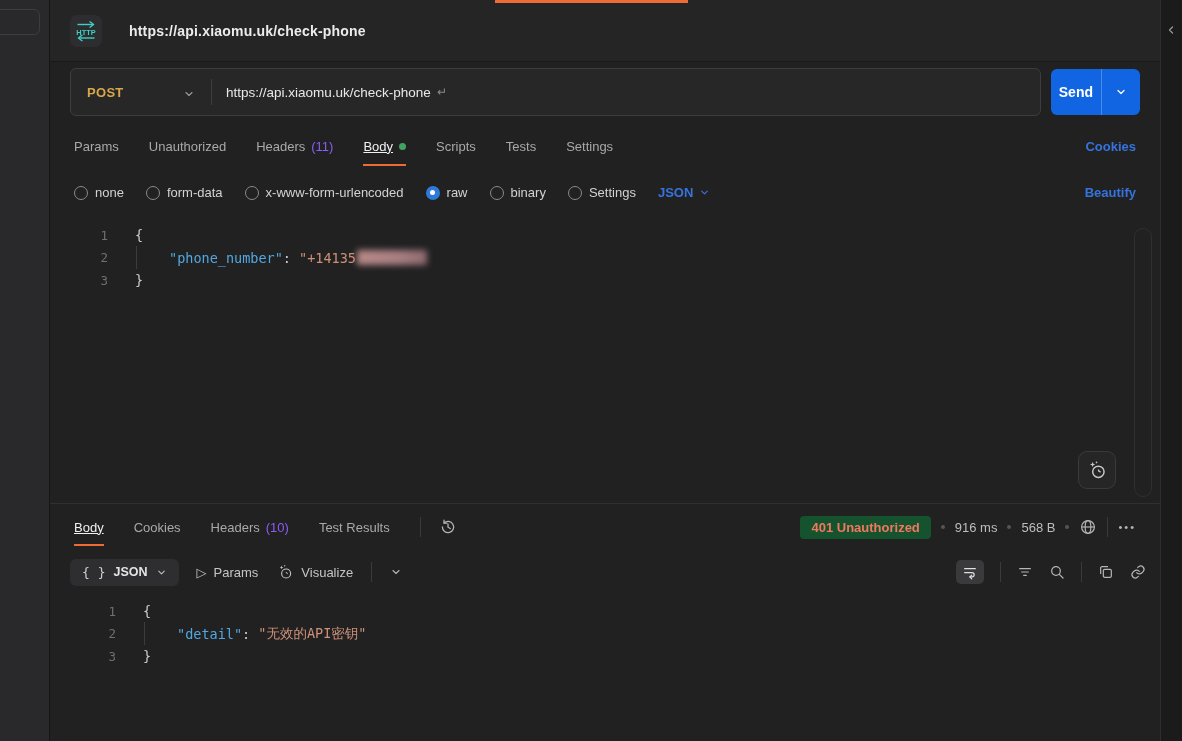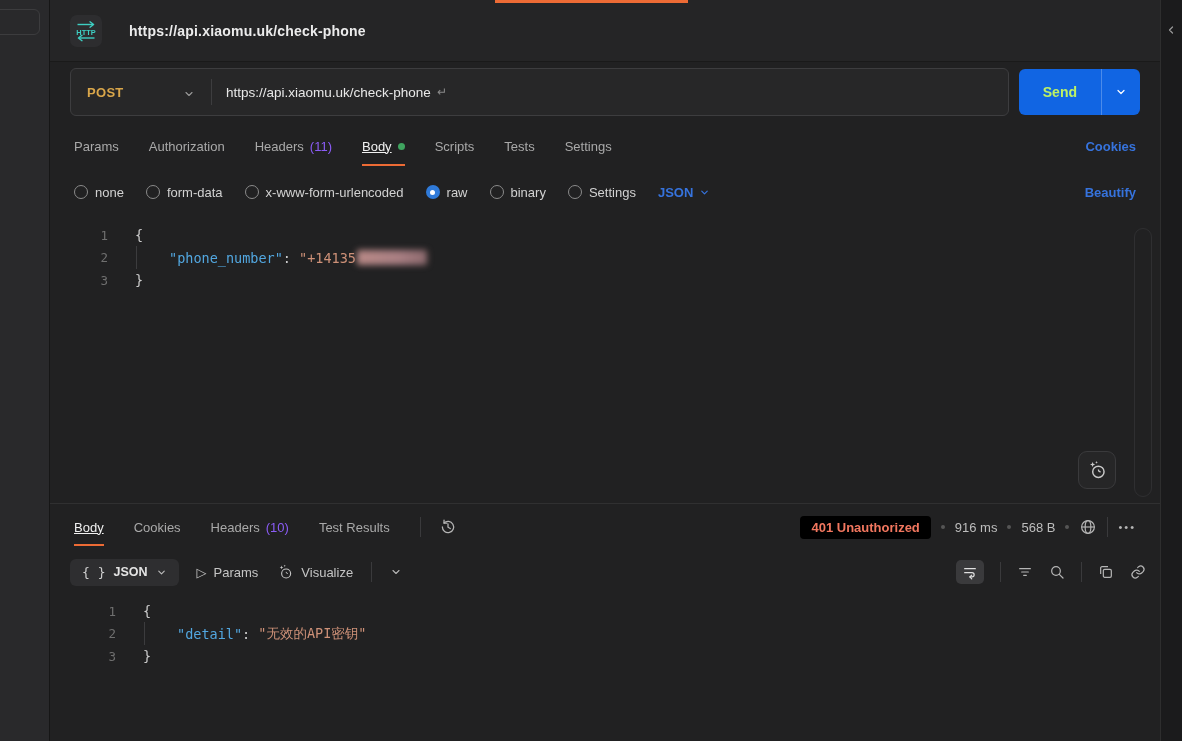--- a/index.html
+++ b/index.html
@@ -35,38 +35,38 @@
   .url-row { height:60px; display:flex; align-items:center; padding:0 20px; gap:10px; flex:none; }
   .url-box { flex:1; height:48px; background:#272728; border:1px solid #3d3d3f; border-radius:6px;
     display:flex; align-items:center; }
   .method { width:140px; display:flex; align-items:flex-end; justify-content:space-between;
     padding:0 16px; cursor:pointer; }
   .method-label { color:#d9a64a; font-weight:bold; font-size:13px; letter-spacing:.3px; }
   .method-sep { width:1px; height:26px; background:#3d3d3f; }
   .url-input { flex:1; padding:0 14px; font-size:13.5px; color:#e8e8e8; display:flex; align-items:center; gap:6px; }
   .enter-sym { color:#8a8a8a; font-size:12px; }
   .send-btn { display:flex; height:46px; background:#1165e3; border-radius:6px; overflow:hidden; flex:none; }
-  .send-main { display:flex; align-items:center; padding:0 24px; color:#bef264; font-size:14px; font-weight:bold; cursor:pointer; }
+  .send-main { display:flex; align-items:center; padding:0 8px; color:#ffffff; font-size:14px; font-weight:bold; cursor:pointer; }
   .send-caret { display:flex; align-items:center; padding:0 13px; border-left:1px solid rgba(255,255,255,.25); color:#fff; cursor:pointer; }
 
   
   .tabs-row { height:48px; display:flex; align-items:stretch; padding:0 24px; flex:none; }
   .tab { display:flex; align-items:center; gap:6px; margin-right:30px; font-size:13px;
     color:#a9a9a9; position:relative; cursor:pointer; white-space:nowrap; }
   .tab .count { color:#8b5cf6; }
   .tab.active { color:#f1f1f1;text-decoration:underline; }
   .tab.active::after { content:""; position:absolute; left:0; right:0; bottom:4px; height:2px; background:#ed6b35; }
   .green-dot { width:7px; height:7px; border-radius:50%; background:#3fa45f; }
   .row-spacer { flex:1; }
   .blue-link { color:#3673dd; font-size:13px; font-weight:bold; cursor:pointer; white-space:nowrap; }
   .tabs-row .blue-link, .radio-row .blue-link { align-self:center; }
 
   
   .radio-row { height:44px; display:flex; align-items:center; padding:0 24px; gap:22px; flex:none; }
-  .radio-item { display:flex; align-items:center; gap:7px; font-size:13px; color:#d2d2d2; cursor:pointer; }
+  .radio-item { display:flex; align-items:flex-end; gap:7px; font-size:13px; color:#d2d2d2; cursor:pointer; }
   .radio { width:14px; height:14px; border-radius:50%; border:1.5px solid #8a8a8a; flex:none; }
   .radio.sel { border:none; background:#2f7ad9; position:relative; }
   .radio.sel::after { content:""; position:absolute; left:4.5px; top:4.5px; width:5px; height:5px;
     border-radius:50%; background:#fff; }
   .lang-select { display:flex; align-items:center; gap:6px; color:#3673dd; font-size:13px; font-weight:bold; cursor:pointer; }
 
   
   .editor { position:relative; font-family:"DejaVu Sans Mono", monospace; font-size:13.5px; }
   .req-editor { height:289px; padding-top:10px; flex:none; }
   .code-line { display:flex; height:22.5px; align-items:center; }
@@ -86,21 +86,21 @@
     border:1px solid #2f2f31; border-radius:9px; }
 
   .h-divider { height:1px; background:#303031; flex:none; }
 
   
   .resp-header { height:46px; display:flex; align-items:stretch; padding:0 24px; flex:none; }
   .v-sep { width:1px; height:20px; background:#3a3a3c; align-self:center; margin-right:18px; }
   .icon-btn { display:flex; align-items:center; justify-content:center; color:#b5b5b5;
     cursor:pointer; align-self:center; }
   .status-group { display:flex; align-items:center; gap:10px; align-self:center; }
-  .status-badge { background:#000000; color:#f2775f; font-size:13px; font-weight:bold;
+  .status-badge { background:#14532d; color:#f2775f; font-size:13px; font-weight:bold;
     padding:4px 11px; border-radius:4px; white-space:nowrap; }
   .dot-sep { width:4px; height:4px; border-radius:50%; background:#555; }
   .meta-text { color:#bdbdbd; font-size:13px; white-space:nowrap; }
   .more-dots { color:#b5b5b5; font-size:11px; letter-spacing:2px; cursor:pointer; }
 
   
   .resp-toolbar { height:44px; display:flex; align-items:center; padding:0 14px 0 20px; gap:18px; flex:none; }
   .format-pill { display:flex; align-items:center; gap:8px; background:#2e2e30; border-radius:6px;
     padding:6px 12px; cursor:pointer; }
   .braces { font-family:"DejaVu Sans Mono", monospace; color:#d0d0d0; font-size:13px; }
@@ -169,21 +169,21 @@
           </span>
         </div>
       </div>
     </div>
 
     <div class="tabs-row">
       <div class="tab">
           <span>Params</span>
         </div>
       <div class="tab">
-          <span>Authorization</span>
+          <span>Unauthorized</span>
         </div>
       <div class="tab">
         <span>Headers</span>
         <span class="count">(11)</span>
       </div>
       <div class="tab active">
         <span>Body</span>
         <span class="green-dot"></span>
       </div>
       <div class="tab">

